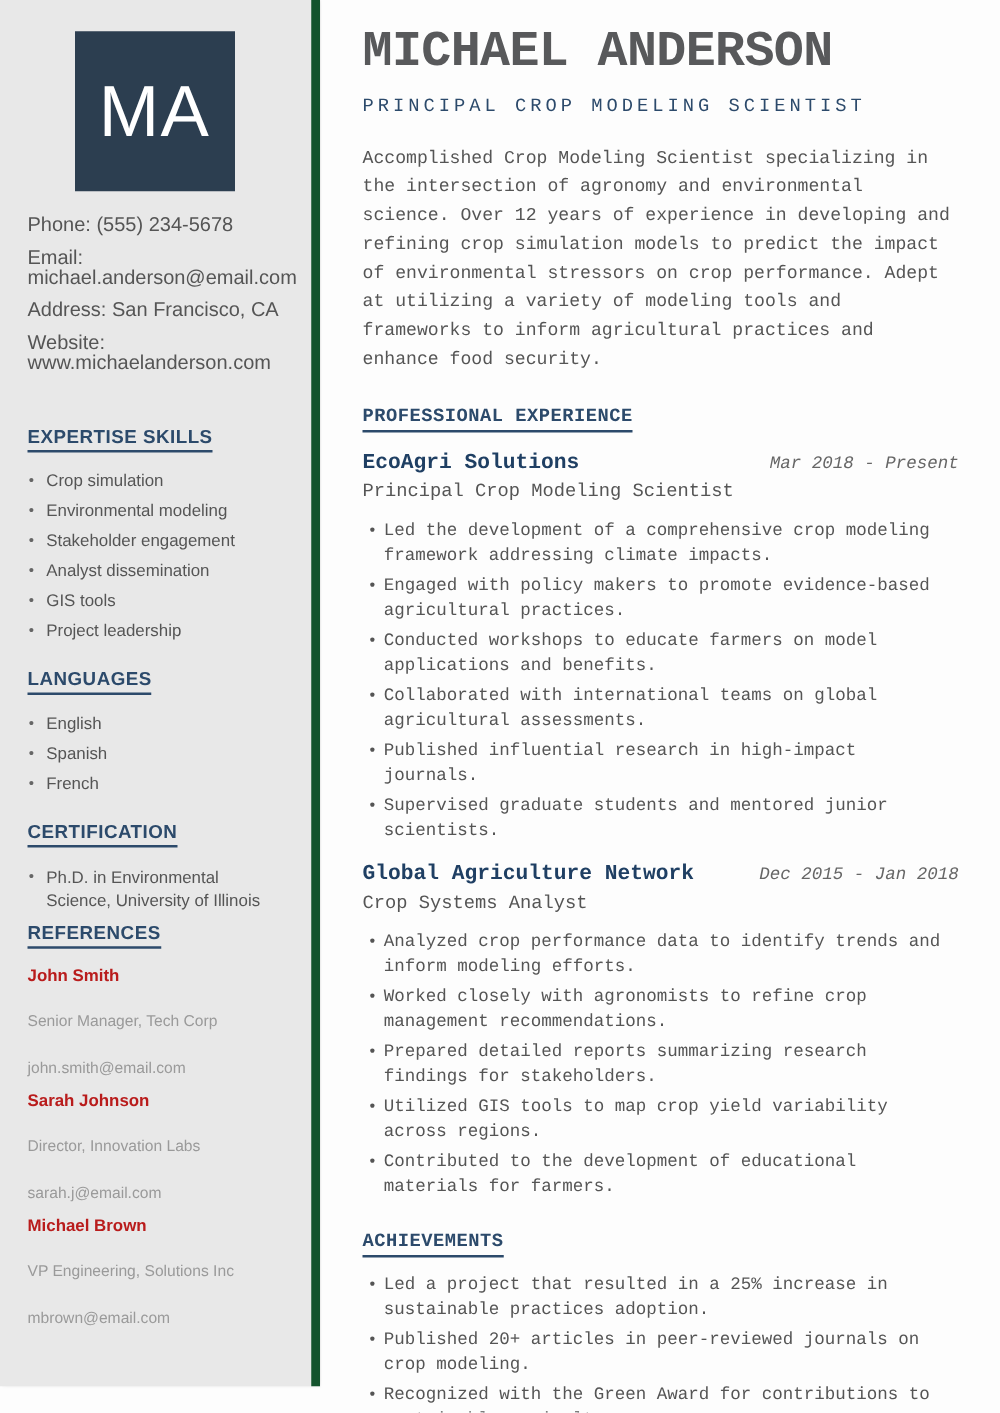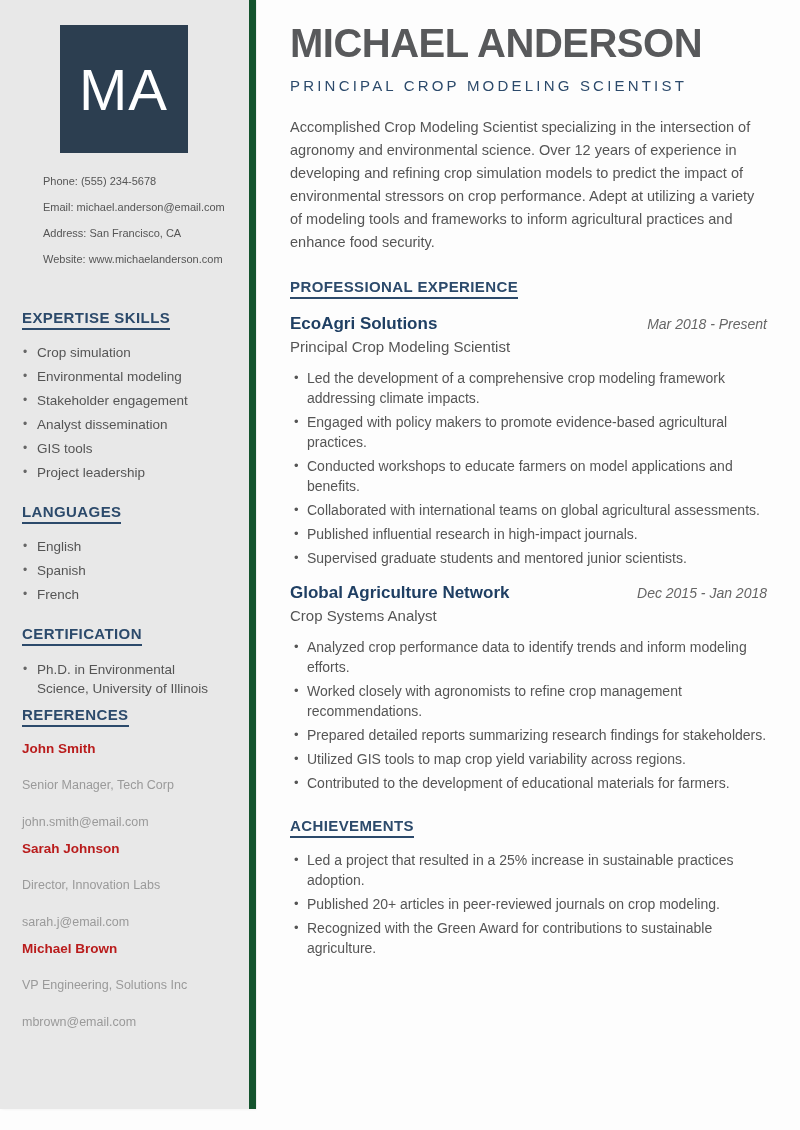--- a/index.html
+++ b/index.html
@@ -24,21 +24,21 @@
     width:128px; height:128px;
     background:#2c3e50;
     margin:0 auto;
     display:flex; align-items:center; justify-content:center;
   }
   .avatar-initials {
     color:#ffffff; font-size:58px; letter-spacing:1px; font-weight:400;
   }
   .contact { margin-top:20px; }
   .contact-line {
-    font-size:11px; color:#555555; line-height:16px; margin-bottom:10px;margin-left:21px;
+    font-size:16px; color:#555555; line-height:16px; margin-bottom:10px;
   }
   .side-heading-wrap { margin-top:42px; }
   .side-heading-wrap.tight { margin-top:22px; }
   .side-heading-wrap.refs { margin-top:8px; }
   .side-heading {
     display:inline-block;
     font-size:15px; font-weight:bold; color:#2c4a6b;
     letter-spacing:0.4px;
     border-bottom:2px solid #2c4a6b;
     padding-bottom:2px;
@@ -58,20 +58,21 @@
   .ref { margin-bottom:10px; }
   .ref-name { font-size:13.5px; font-weight:bold; color:#b91c1c; line-height:16px; margin-bottom:3px; }
   .ref-role, .ref-email { font-size:12.5px; color:#9a9a9a; line-height:17px;margin-top:20px; }
 
   
   .main {
     position:absolute; left:257px; top:0;
     width:543px; height:1130px;
     background:#fdfdfd;
     padding:22px 33px 0 33px;
+    font-family:Liberation Mono, monospace;
   }
   .person-name {
     font-size:40px; font-weight:bold; color:#58595b;
     line-height:42px; letter-spacing:-0.5px;
   }
   .person-title {
     margin-top:12px;
     font-size:15px; color:#2c4a6b; letter-spacing:3.2px; font-weight:400;
     line-height:20px;
   }

